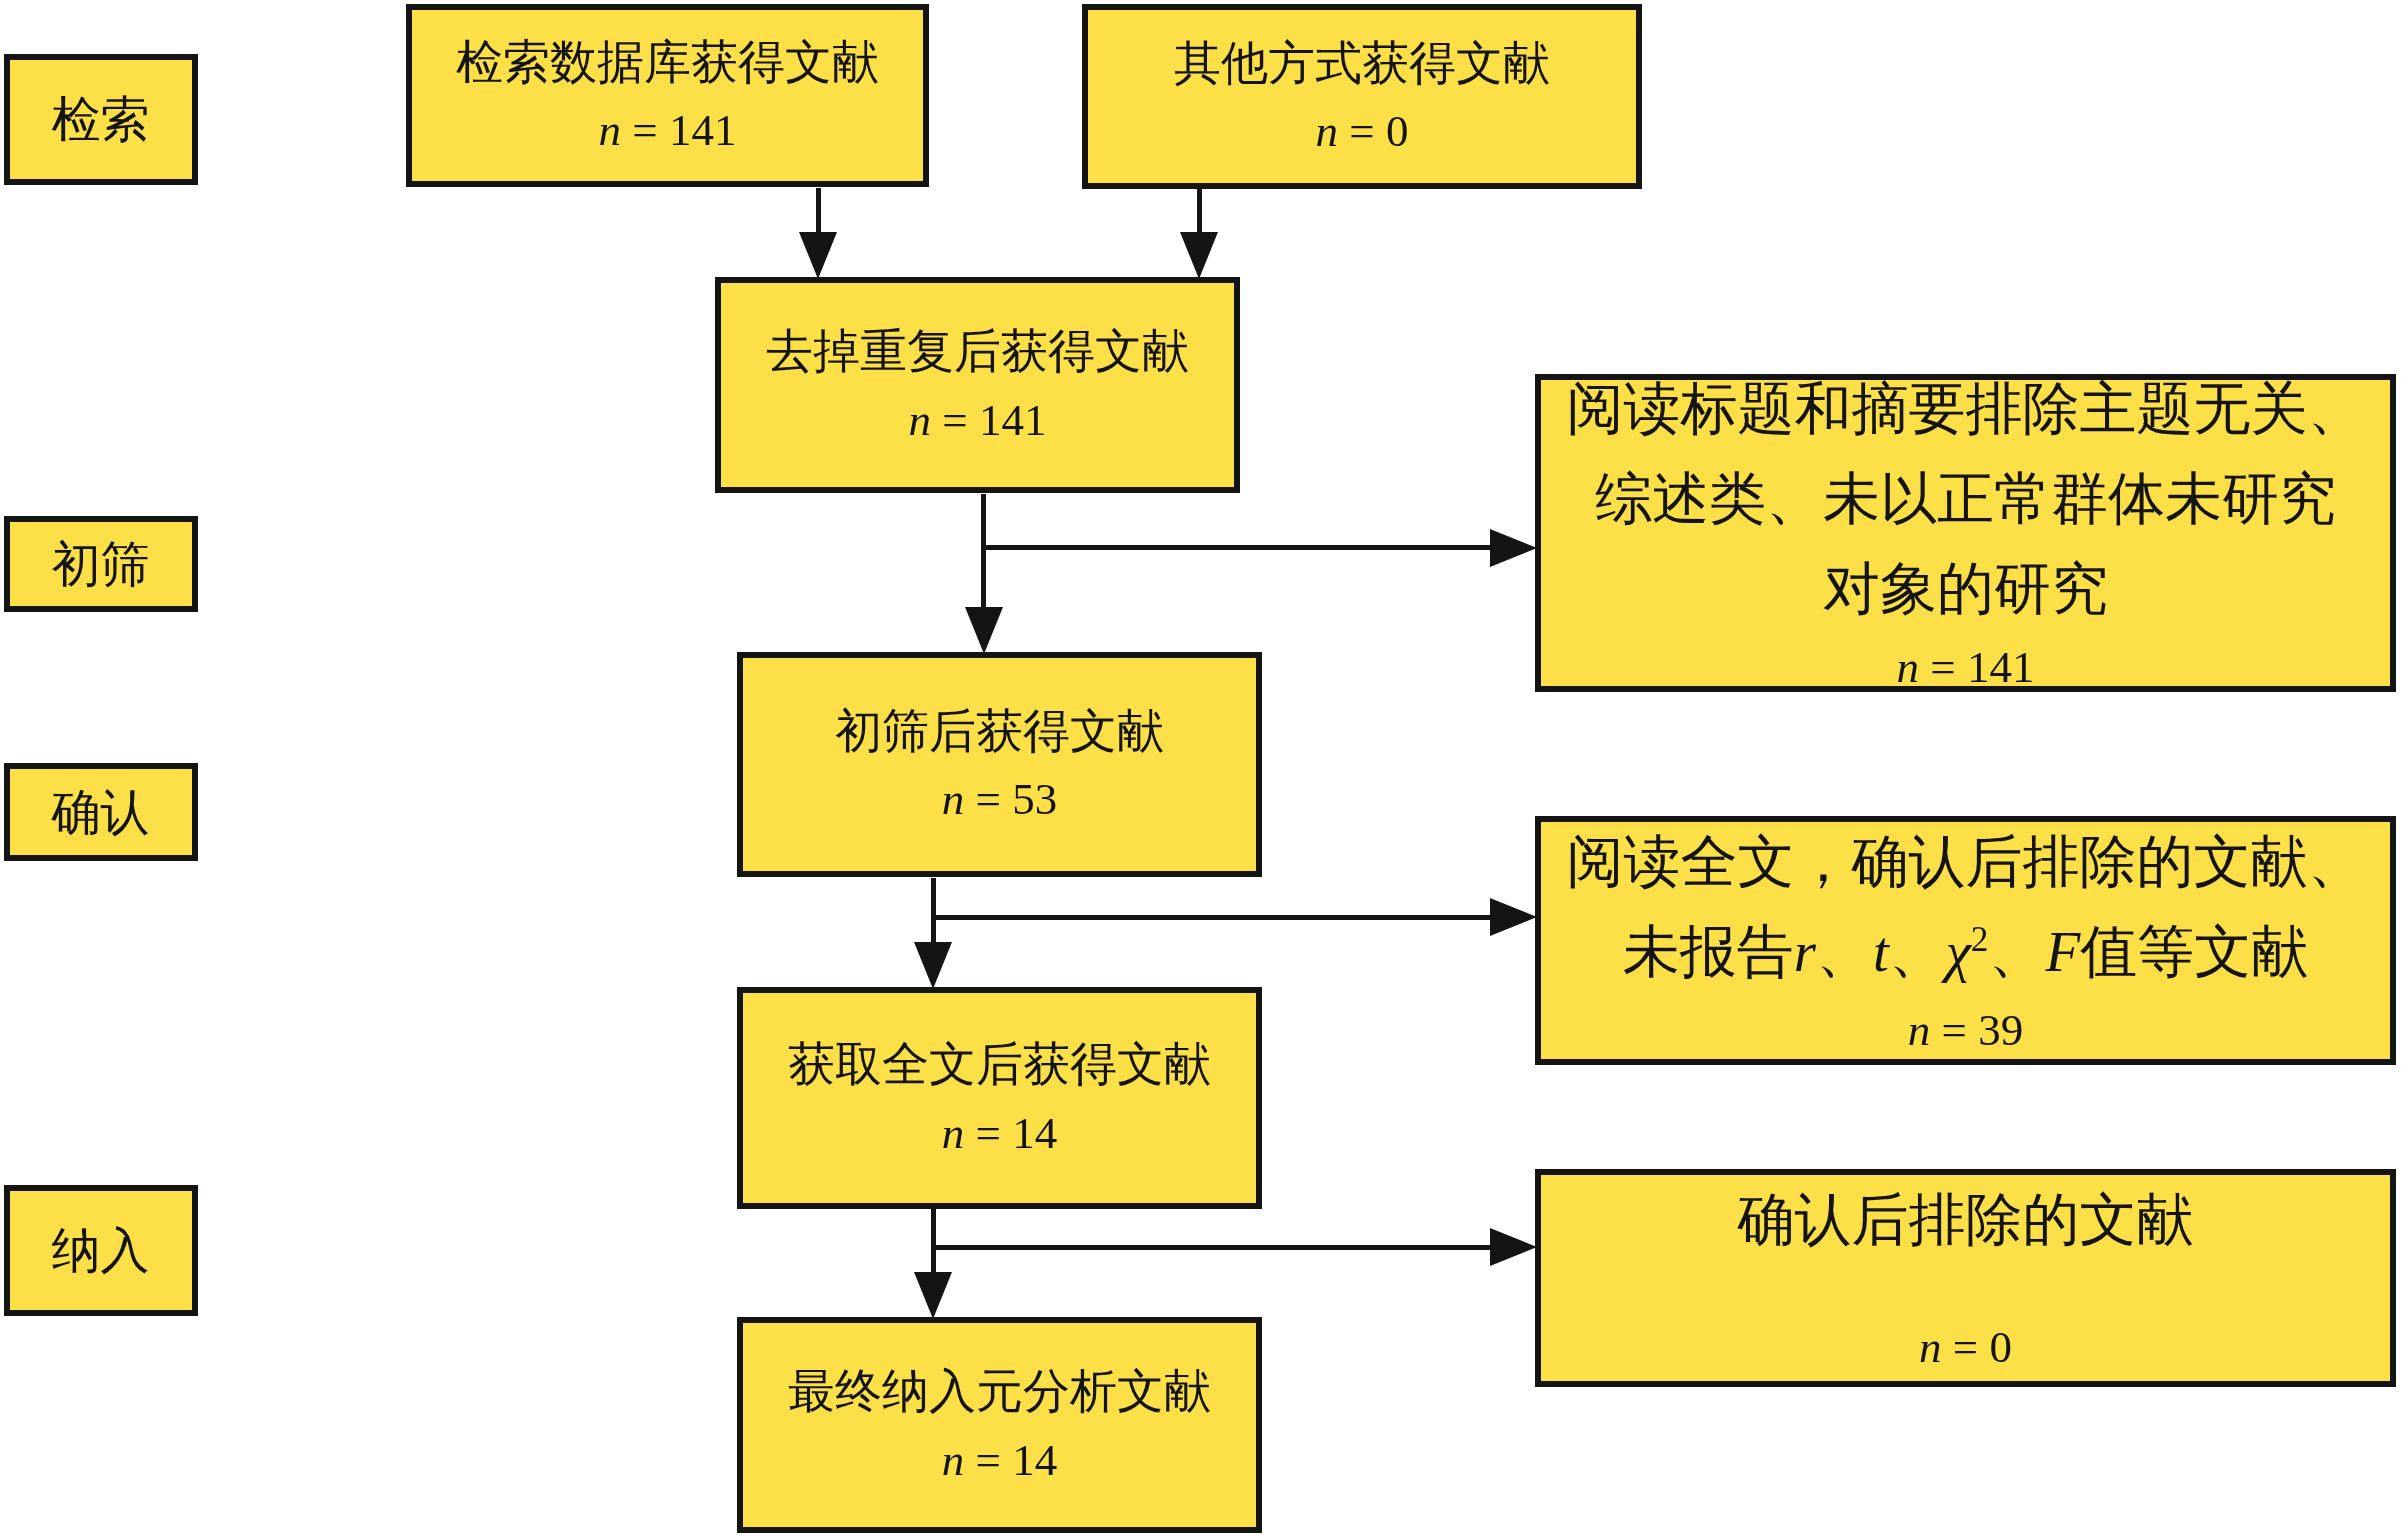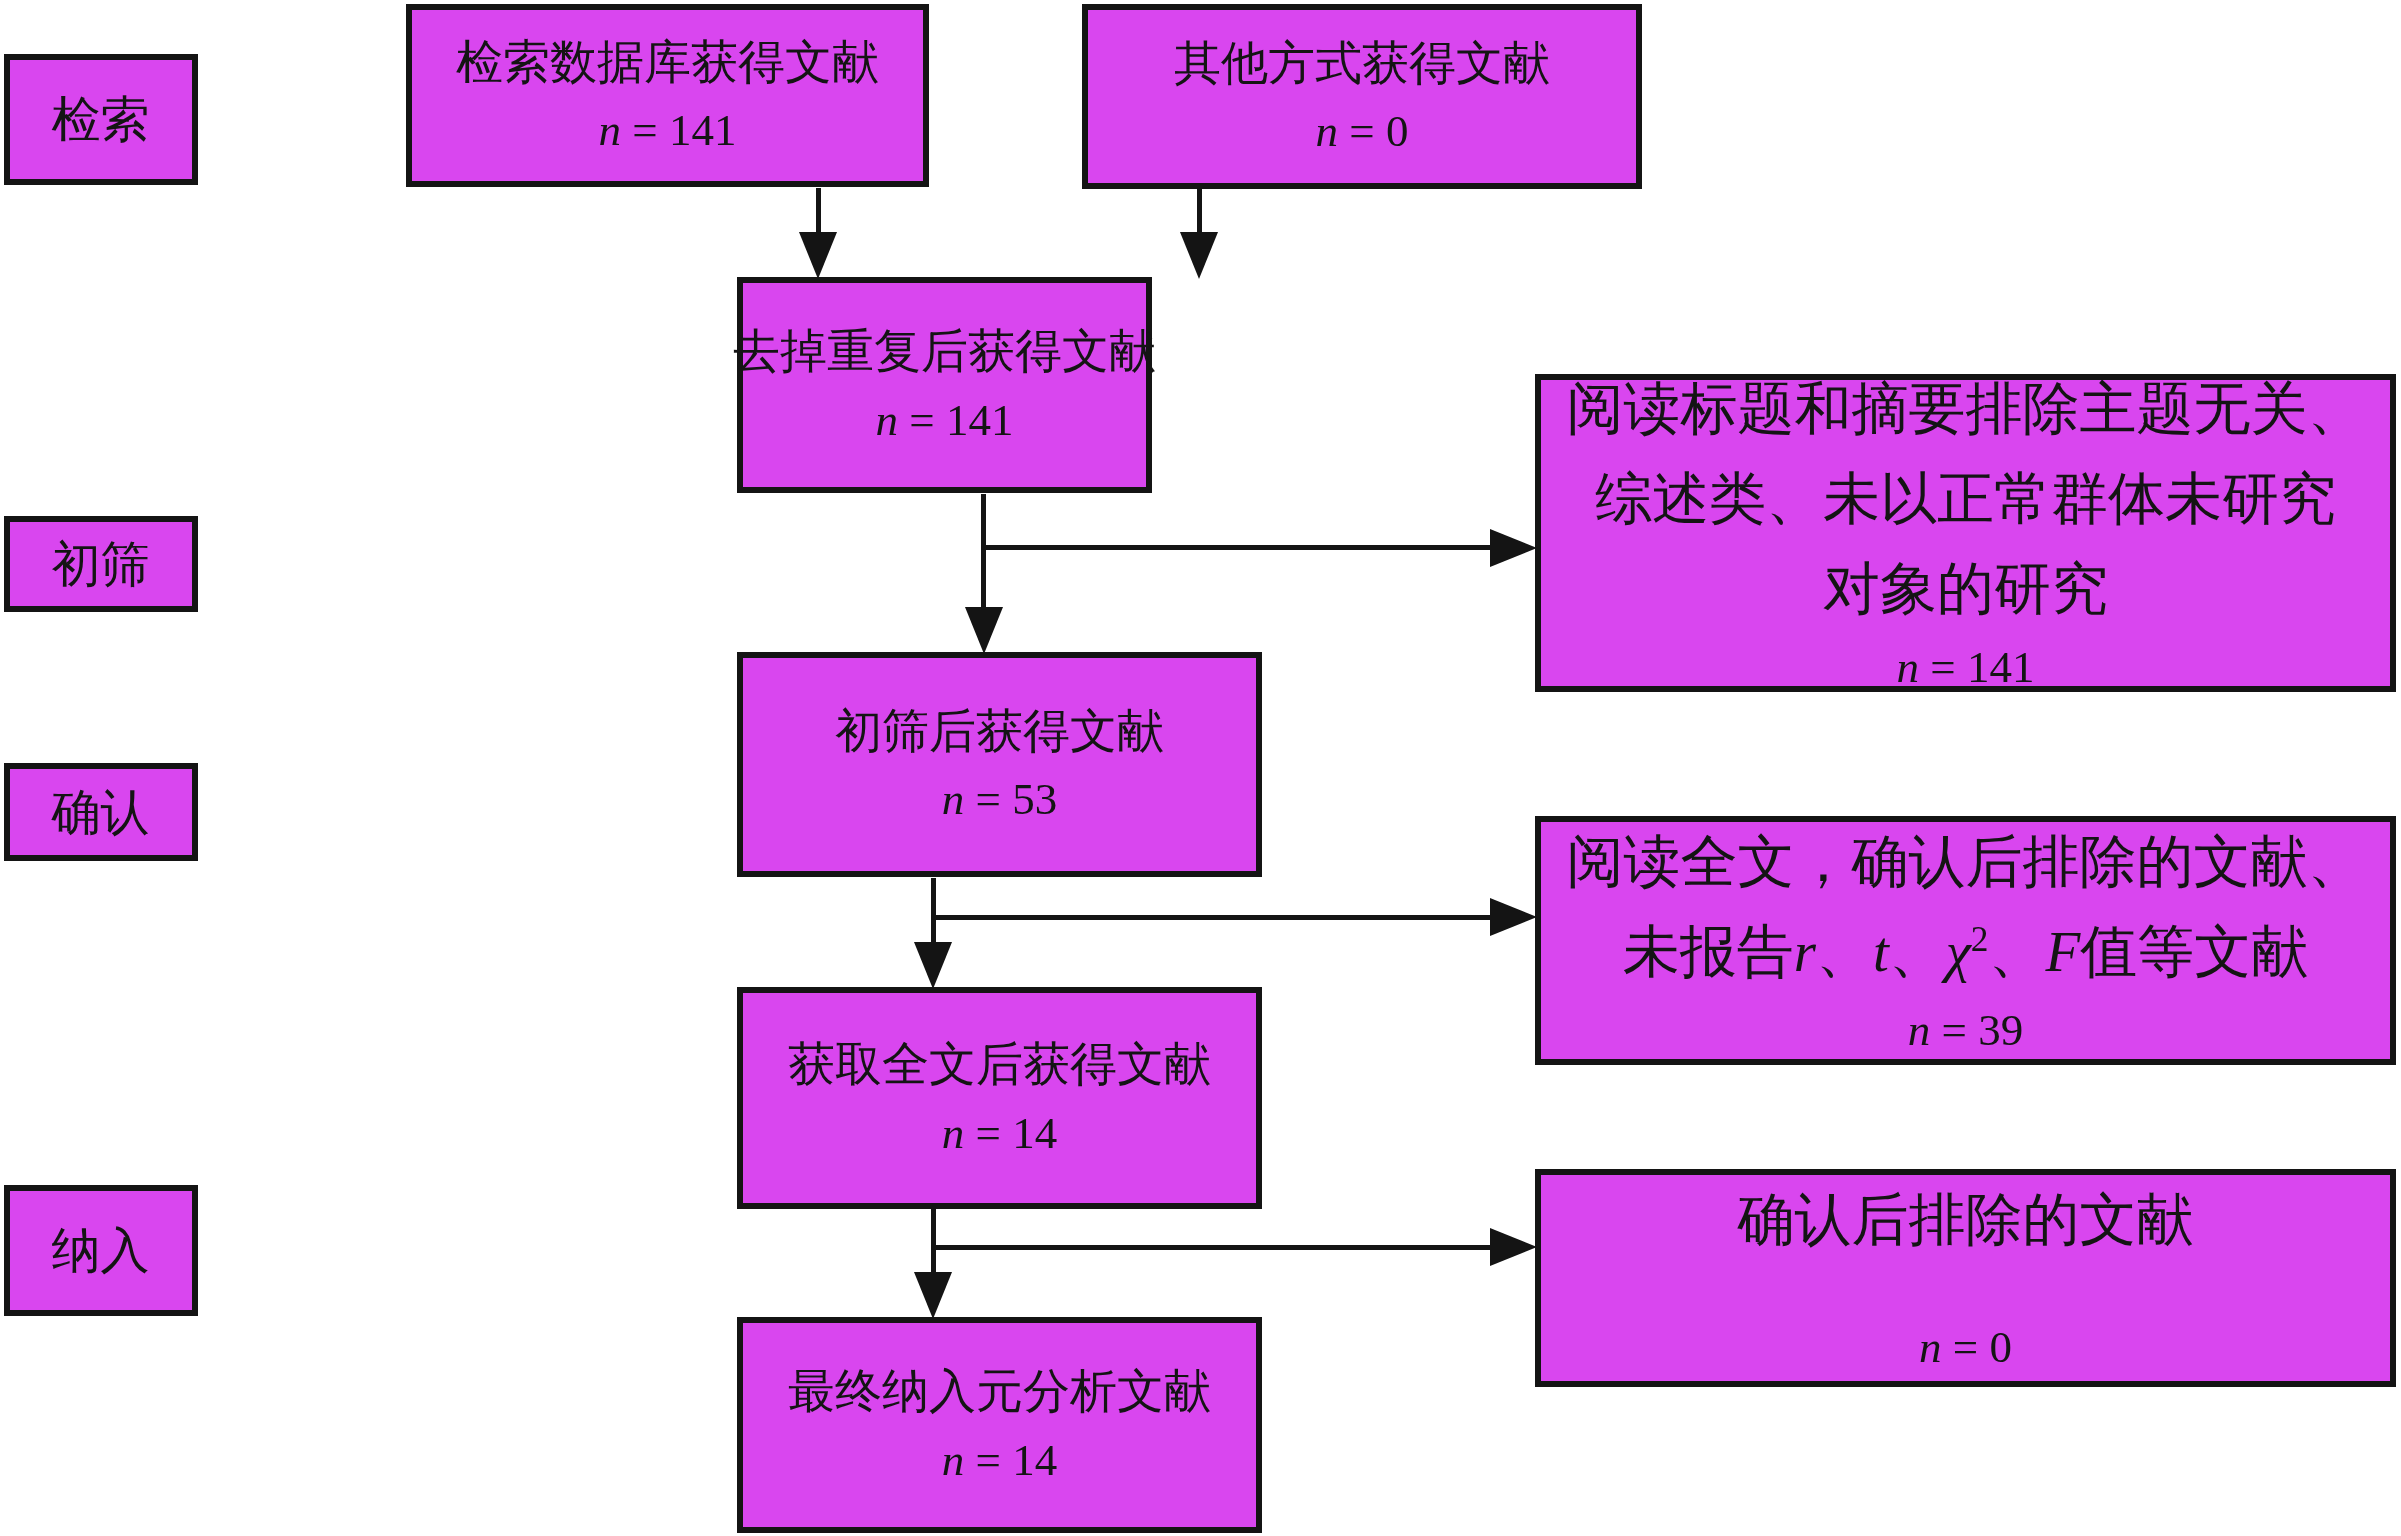--- a/index.html
+++ b/index.html
@@ -9,21 +9,21 @@
     height: 1537px;
     background: #ffffff;
     font-family: "Liberation Serif", "DejaVu Serif", serif;
     color: #141414;
     overflow: hidden;
   }
   .box {
     position: absolute;
     box-sizing: border-box;
     border: 6.1px solid #141414;
-    background: #d946ef;
+    background: #fde047;
     display: flex;
     flex-direction: column;
     justify-content: center;
     align-items: center;
     text-align: center;
   }
   .title { font-size: 47px; line-height: 1.5; white-space: nowrap; }
   .excl-line { font-size: 57px; line-height: 1.58; white-space: nowrap; }
   .stage-label { font-size: 49px; line-height: 1; }
   .count {
@@ -68,21 +68,21 @@
 
   <div class="box" style="left:406px; top:4.4px; width:523px; height:183px;">
     <span class="title">检索数据库获得文献</span>
     <span class="count">n = 141</span>
   </div>
   <div class="box" style="left:1082px; top:4.4px; width:560px; height:185px;">
     <span class="title">其他方式获得文献</span>
     <span class="count">n = 0</span>
   </div>
 
-  <div class="box" style="left:737px; top:277px; width:415px; height:216px;">
+  <div class="box" style="left:715px; top:277px; width:525px; height:216px;">
     <span class="title">去掉重复后获得文献</span>
     <span class="count">n = 141</span>
   </div>
   <div class="box" style="left:737px; top:652px; width:525px; height:225px;">
     <span class="title">初筛后获得文献</span>
     <span class="count">n = 53</span>
   </div>
   <div class="box" style="left:737px; top:987px; width:525px; height:222px;">
     <span class="title">获取全文后获得文献</span>
     <span class="count">n = 14</span>

